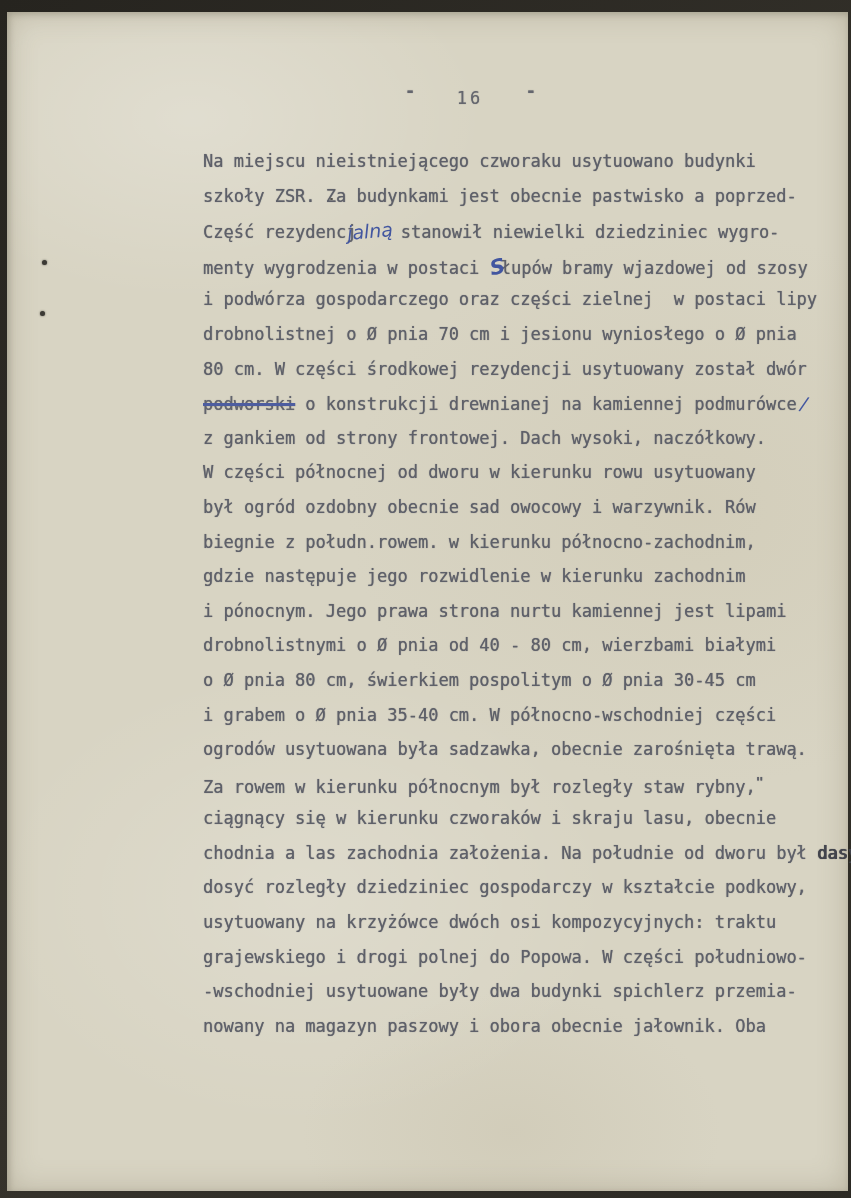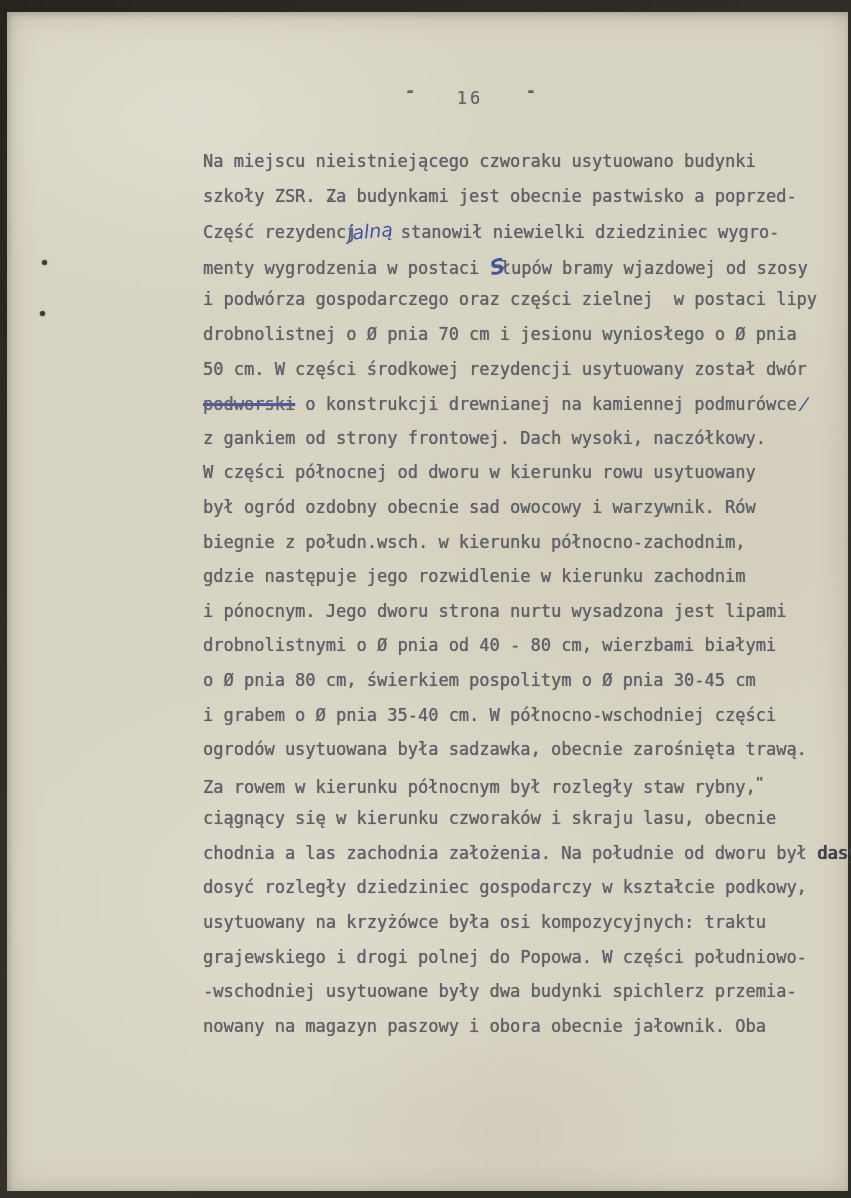--- a/index.html
+++ b/index.html
@@ -129,37 +129,37 @@
       <span class="dash">-</span>
     </div>
 
     <div class="typewritten">
         <div class="line"><span class="seg-typed-text">Na miejscu nieistniejącego czworaku usytuowano budynki</span></div>
         <div class="line"><span class="seg-typed-text">szkoły ZSR. Za budynkami jest obecnie pastwisko a poprzed-</span></div>
         <div class="line"><span class="seg-typed-text">Część rezydencj</span><span class="seg-handwritten-ink">jalną</span><span class="seg-typed-text"> stanowił niewielki dziedziniec wygro-</span></div>
         <div class="line"><span class="seg-typed-text">menty wygrodzenia w postaci </span><span class="seg-handwritten-ink-overlay">S</span><span class="seg-typed-text">łupów bramy wjazdowej od szosy</span></div>
         <div class="line"><span class="seg-typed-text">i podwórza gospodarczego oraz części zielnej  w postaci lipy</span></div>
         <div class="line"><span class="seg-typed-text">drobnolistnej o Ø pnia 70 cm i jesionu wyniosłego o Ø pnia</span></div>
-        <div class="line"><span class="seg-typed-text">50 cm. W części środkowej rezydencji usytuowany został dwór</span></div>
+        <div class="line"><span class="seg-typed-text">80 cm. W części środkowej rezydencji usytuowany został dwór</span></div>
         <div class="line"><span class="seg-struck-word">podworski</span><span class="seg-typed-text"> o konstrukcji drewnianej na kamiennej podmurówce</span><span class="seg-handwritten-comma">/</span></div>
         <div class="line"><span class="seg-typed-text">z gankiem od strony frontowej. Dach wysoki, naczółkowy.</span></div>
         <div class="line"><span class="seg-typed-text">W części północnej od dworu w kierunku rowu usytuowany</span></div>
         <div class="line"><span class="seg-typed-text">był ogród ozdobny obecnie sad owocowy i warzywnik. Rów</span></div>
-        <div class="line"><span class="seg-typed-text">biegnie z połudn.wsch. w kierunku północno-zachodnim,</span></div>
+        <div class="line"><span class="seg-typed-text">biegnie z połudn.rowem. w kierunku północno-zachodnim,</span></div>
         <div class="line"><span class="seg-typed-text">gdzie następuje jego rozwidlenie w kierunku zachodnim</span></div>
-        <div class="line"><span class="seg-typed-text">i pónocnym. Jego dworu strona nurtu wysadzona jest lipami</span></div>
+        <div class="line"><span class="seg-typed-text">i pónocnym. Jego prawa strona nurtu kamiennej jest lipami</span></div>
         <div class="line"><span class="seg-typed-text">drobnolistnymi o Ø pnia od 40 - 80 cm, wierzbami białymi</span></div>
         <div class="line"><span class="seg-typed-text">o Ø pnia 80 cm, świerkiem pospolitym o Ø pnia 30-45 cm</span></div>
         <div class="line"><span class="seg-typed-text">i grabem o Ø pnia 35-40 cm. W północno-wschodniej części</span></div>
         <div class="line"><span class="seg-typed-text">ogrodów usytuowana była sadzawka, obecnie zarośnięta trawą.</span></div>
         <div class="line"><span class="seg-typed-text">Za rowem w kierunku północnym był rozległy staw rybny,</span><span class="seg-superscript-mark">"</span></div>
         <div class="line"><span class="seg-typed-text">ciągnący się w kierunku czworaków i skraju lasu, obecnie</span></div>
         <div class="line"><span class="seg-typed-text">chodnia a las zachodnia założenia. Na południe od dworu był </span><span class="seg-overstruck-word">dasy</span></div>
         <div class="line"><span class="seg-typed-text">dosyć rozległy dziedziniec gospodarczy w kształcie podkowy,</span></div>
-        <div class="line"><span class="seg-typed-text">usytuowany na krzyżówce była osi kompozycyjnych: traktu</span></div>
+        <div class="line"><span class="seg-typed-text">usytuowany na krzyżówce dwóch osi kompozycyjnych: traktu</span></div>
         <div class="line"><span class="seg-typed-text">grajewskiego i drogi polnej do Popowa. W części południowo-</span></div>
         <div class="line"><span class="seg-typed-text">-wschodniej usytuowane były dwa budynki spichlerz przemia-</span></div>
         <div class="line"><span class="seg-typed-text">nowany na magazyn paszowy i obora obecnie jałownik. Oba</span></div>
       </div>
 
     <div class="ink-speck speck-1"></div>
     <div class="ink-speck speck-2"></div>
     <div class="tiny-mark"></div>
 
   </div>

